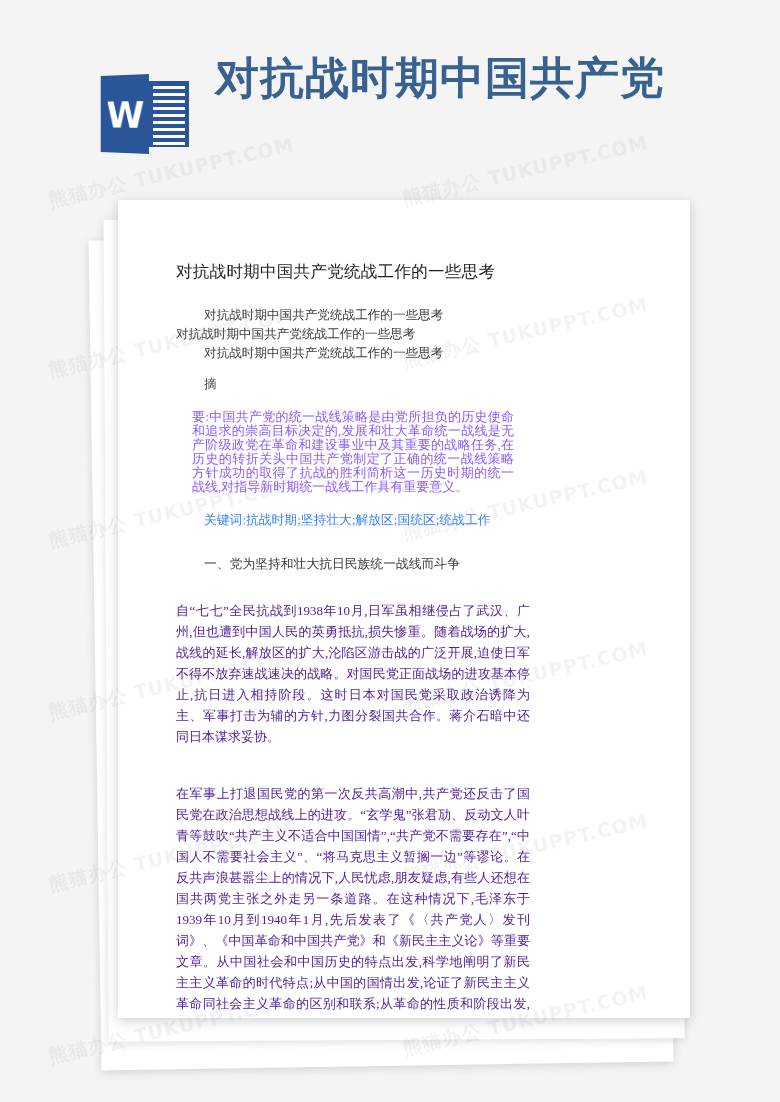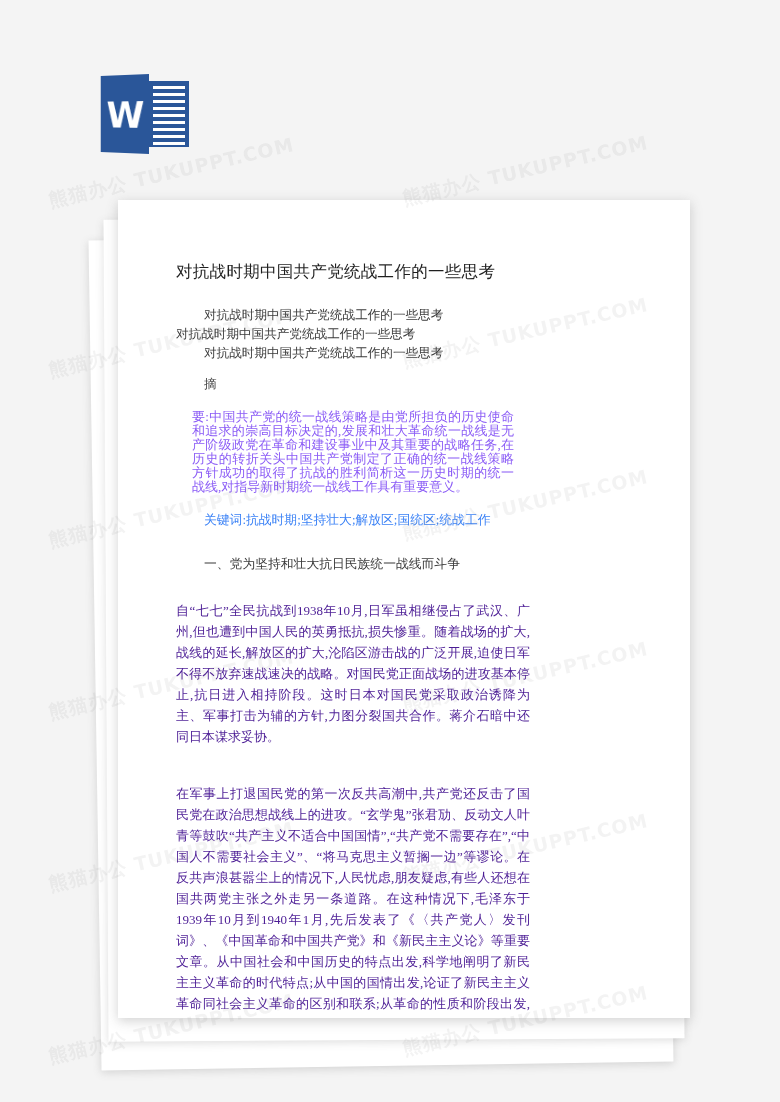--- a/index.html
+++ b/index.html
@@ -243,20 +243,21 @@
         <i></i>
         <i></i>
         <i></i>
         <i></i>
         <i></i>
         <i></i>
     </div>
   </div>
 
   <div class="header-title">
+    <div>对抗战时期中国共产党</div>
   </div>
 </div>
 
 <div class="watermark-layer">
   <div class="wm" style="left:46px;  top:160px; font-size:19px;">熊猫办公 TUKUPPT.COM</div>
   <div class="wm" style="left:400px; top:158px; font-size:19px;">熊猫办公 TUKUPPT.COM</div>
   <div class="wm" style="left:46px;  top:330px; font-size:19px;">熊猫办公 TUKUPPT.COM</div>
   <div class="wm" style="left:400px; top:320px; font-size:19px;">熊猫办公 TUKUPPT.COM</div>
   <div class="wm" style="left:46px;  top:500px; font-size:19px;">熊猫办公 TUKUPPT.COM</div>
   <div class="wm" style="left:400px; top:492px; font-size:19px;">熊猫办公 TUKUPPT.COM</div>

